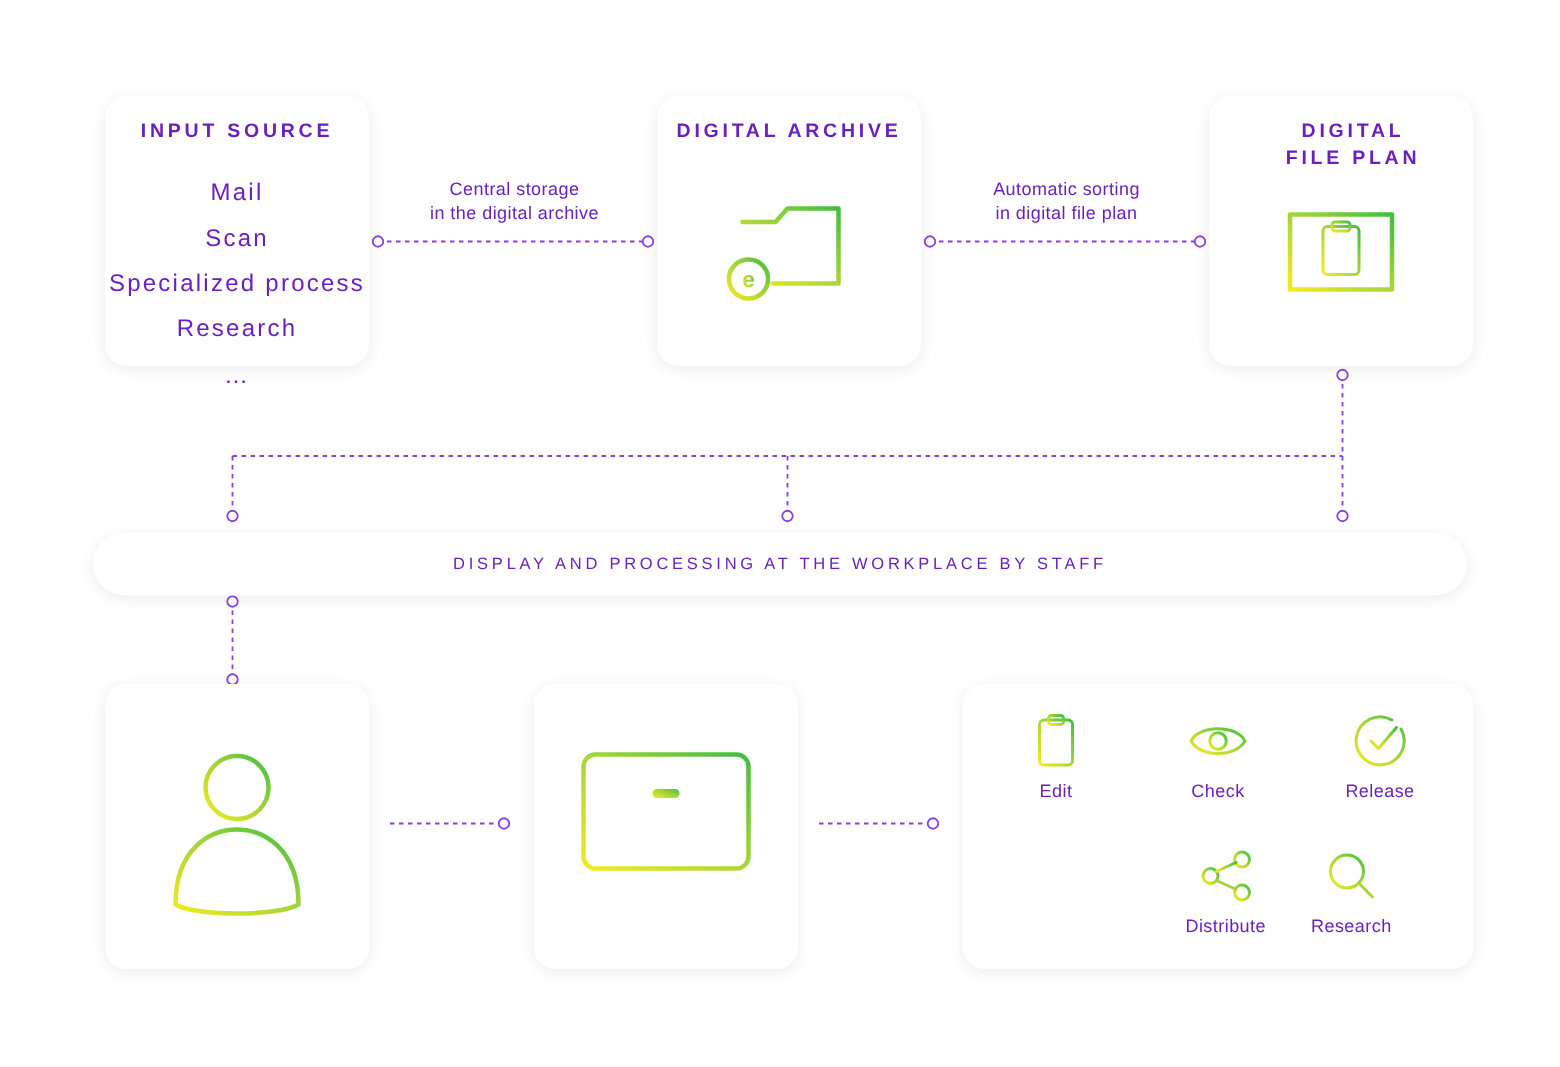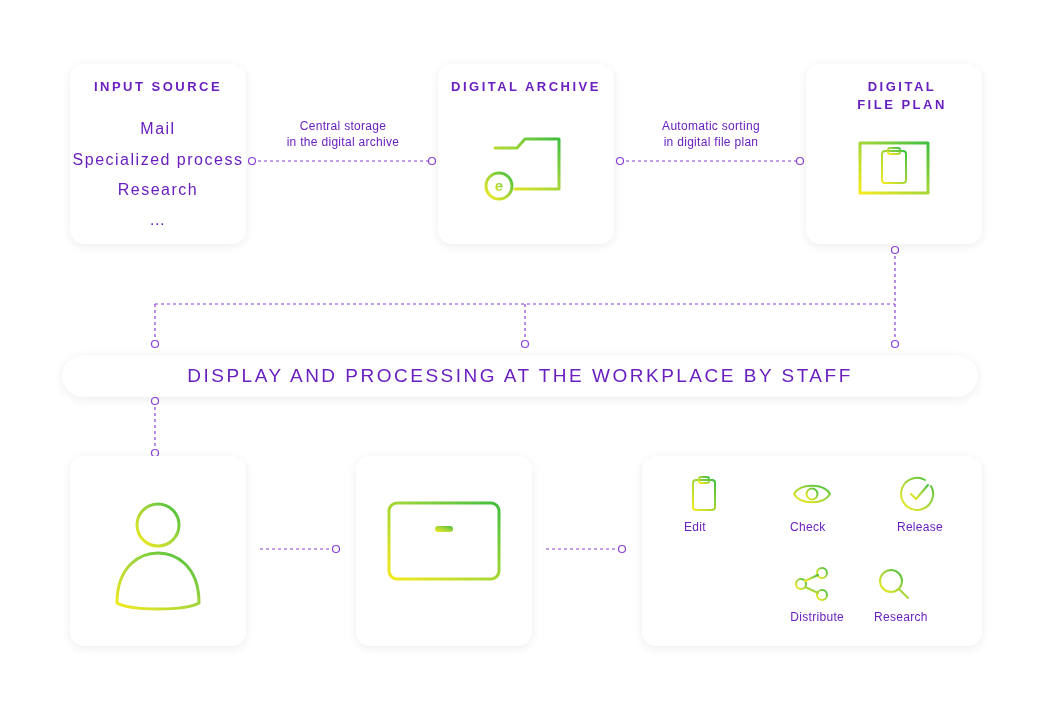--- a/index.html
+++ b/index.html
@@ -55,21 +55,21 @@
     position:absolute;
     left:62px;right:62px;
     height:42px;
     top:355px;
     background:var(--pill-bg);
     border-radius:22px;
     box-shadow:var(--shadow);
     display:flex;
     align-items:center;
     justify-content:center;
-    font-size:19px;
+    font-size:11px;
     letter-spacing:2.5px;
     font-weight:500;
     color:var(--purple);
   }
   svg{position:absolute;}
   .conn{stroke:var(--purple-light);stroke-width:1.2;stroke-dasharray:3 3;fill:none;}
   .dot{fill:#ffffff;stroke:var(--purple-light);stroke-width:1.2;}
   
   .grad-stroke{stroke:url(#g1);stroke-width:3;fill:none;stroke-linecap:round;stroke-linejoin:round;}
   .grad-stroke-thin{stroke:url(#g1);stroke-width:2;fill:none;stroke-linecap:round;stroke-linejoin:round;}
@@ -79,41 +79,42 @@
     inset:18px 10px 10px 10px;
     display:grid;
     grid-template-columns:repeat(3,1fr);
     grid-template-rows:auto auto;
     row-gap:18px;
     column-gap:4px;
     align-items:start;
     justify-items:center;
   }
   .action{
-    display:flex;flex-direction:column;align-items:flex-start;gap:6px;
+    display:flex;flex-direction:column;align-items:center;gap:6px;
     font-size:12px;letter-spacing:.3px;color:var(--purple);
   }
 </style>
 </head>
 <body>
 
 <svg width="0" height="0" style="position:absolute">
   <defs>
     <linearGradient id="g1" x1="0%" y1="100%" x2="100%" y2="0%">
       <stop offset="0%" stop-color="#f5ea1f"></stop>
       <stop offset="55%" stop-color="#9ed43a"></stop>
       <stop offset="100%" stop-color="#3fbf3f"></stop>
     </linearGradient>
   </defs>
 </svg>
 
 <div class="card" style="left:70px;top:64px;width:176px;height:180px;">
   <div class="card-title">INPUT SOURCE</div>
   <div class="list">
     <div>Mail</div>
+    <div>Scan</div>
     <div>Specialized process</div>
     <div>Research</div>
     <div>…</div>
   </div>
 </div>
 
 <div class="mid-label" style="left:258px;top:118px;width:170px">
   <div>Central storage</div>
   <div>in the digital archive</div>
 </div>

